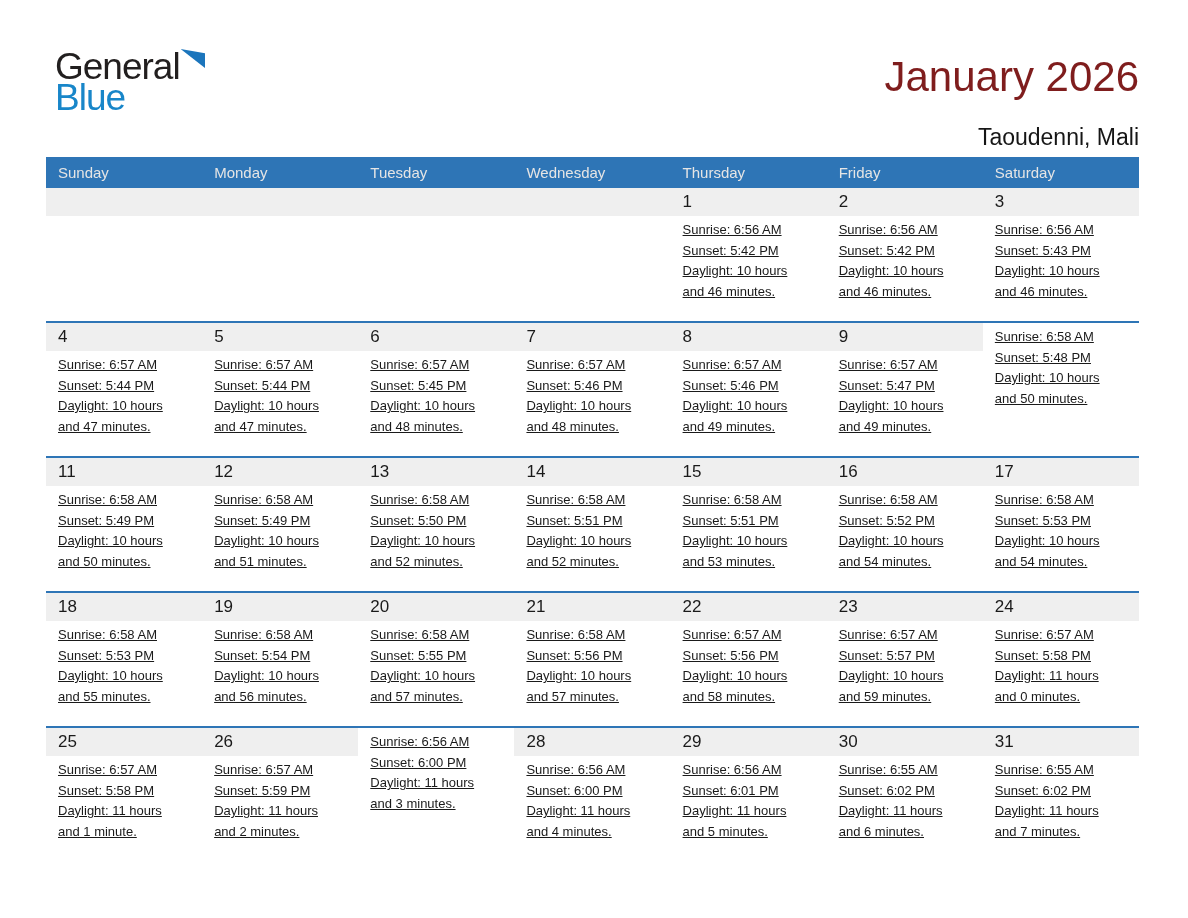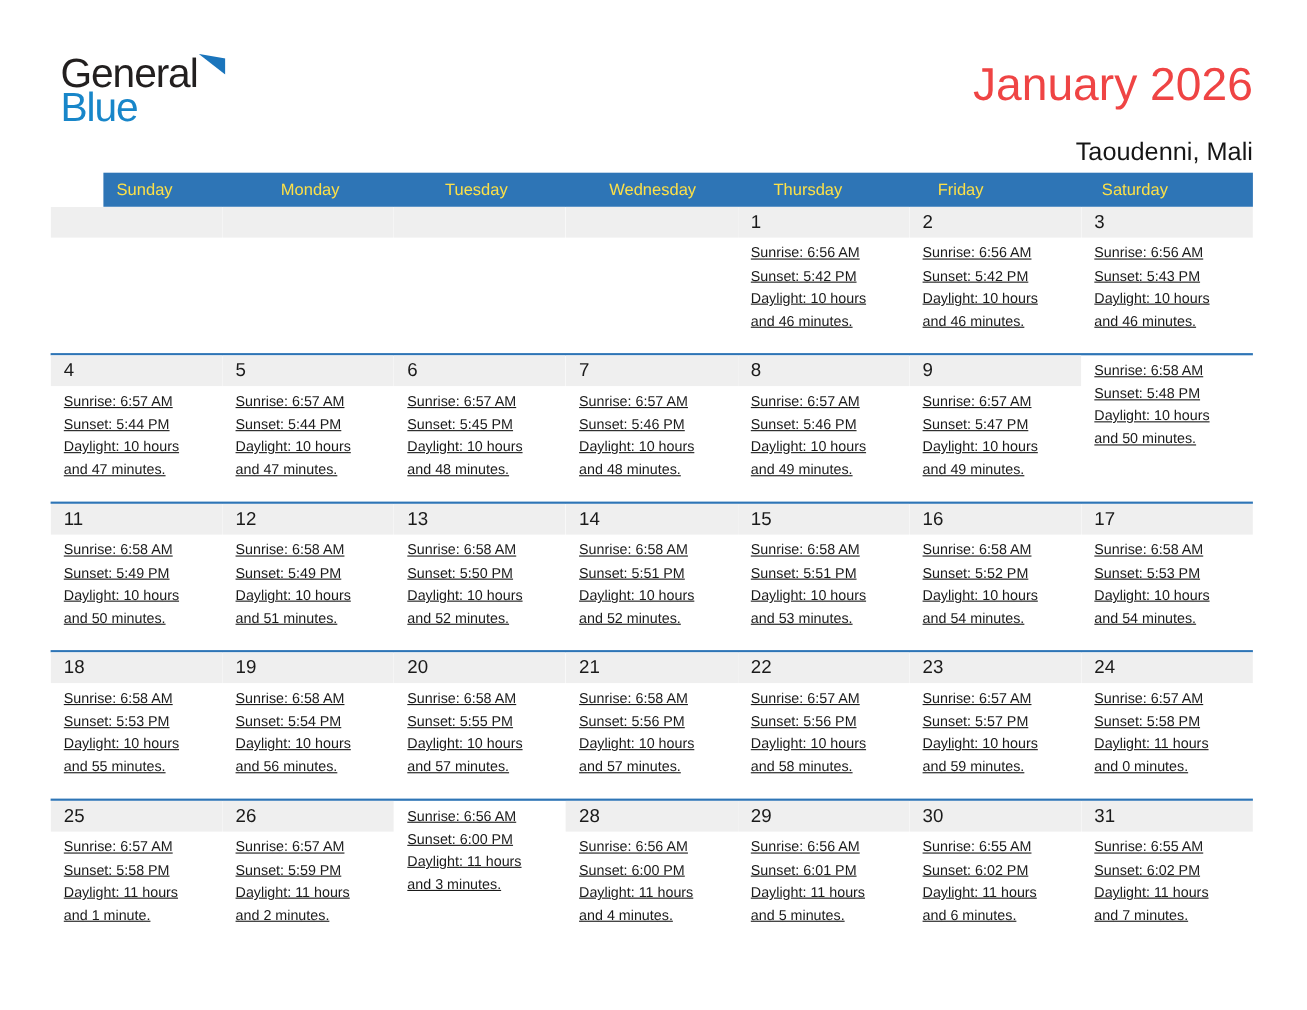--- a/index.html
+++ b/index.html
@@ -8,27 +8,27 @@
     font-family:"Liberation Sans", sans-serif;
     color:var(--text, #1a1a1a);
   }
   .masthead { position:absolute; left:0; top:0; width:100%; height:157px; }
   .logo { position:absolute; left:55px; top:48px; width:150px; line-height:1; }
   .logo-line1 { display:flex; align-items:flex-start; font-size:37px; letter-spacing:-1px; color:var(--logo-dark,#221f1f); }
   .logo-tri { display:inline-block; width:34px; height:19px; margin-left:1px; margin-top:1px;
     background:var(--logo-tri,#1b75bc); clip-path:polygon(0 0, 100% 100%, 100% 22%); }
   .logo-line2 { font-size:37px; letter-spacing:-1px; color:var(--logo-blue,#1886c9); text-align:left; margin-top:-6px; padding-right:2px; }
   .titles { position:absolute; right:49px; top:55px; text-align:right; }
-  .page-title { font-size:42px; line-height:1.05; color:#ef4444; }
+  .page-title { font-size:42px; line-height:1.05; color:#7f1d1d; }
   .page-subtitle { font-size:23px; margin-top:25px; color:#161616; }
 
   .cal { position:absolute; left:46px; top:157px; width:1093px; }
   .cal-weekdays {
     display:grid; grid-template-columns:repeat(7,1fr); height:31px; align-items:center;
-    background:var(--accent,#2e75b6); color:#fde047; font-size:15px;margin-left:48px;
+    background:var(--accent,#2e75b6); color:#e5e5e5; font-size:15px;
   }
   .cal-weekdays .wd { padding-left:12px; overflow:hidden; white-space:nowrap; }
   .week-row { display:grid; grid-template-columns:repeat(7,1fr); min-height:133px; }
   .week-row + .week-row { border-top:2px solid var(--accent,#2e75b6); }
   .day-cell { overflow:hidden; }
   .day-num { height:28px; line-height:28px; padding-left:12px; font-size:17px; background:var(--band,#efefef); }
   .day-lines { padding:4px 6px 0 12px; font-size:13px; line-height:20.5px;text-decoration:underline; }
 </style>
 </head>
 <body style="--accent: #2e75b6; --band: #efefef; --text: #1a1a1a; --logo-dark: #221f1f; --logo-blue: #1886c9; --logo-tri: #1b75bc;">

